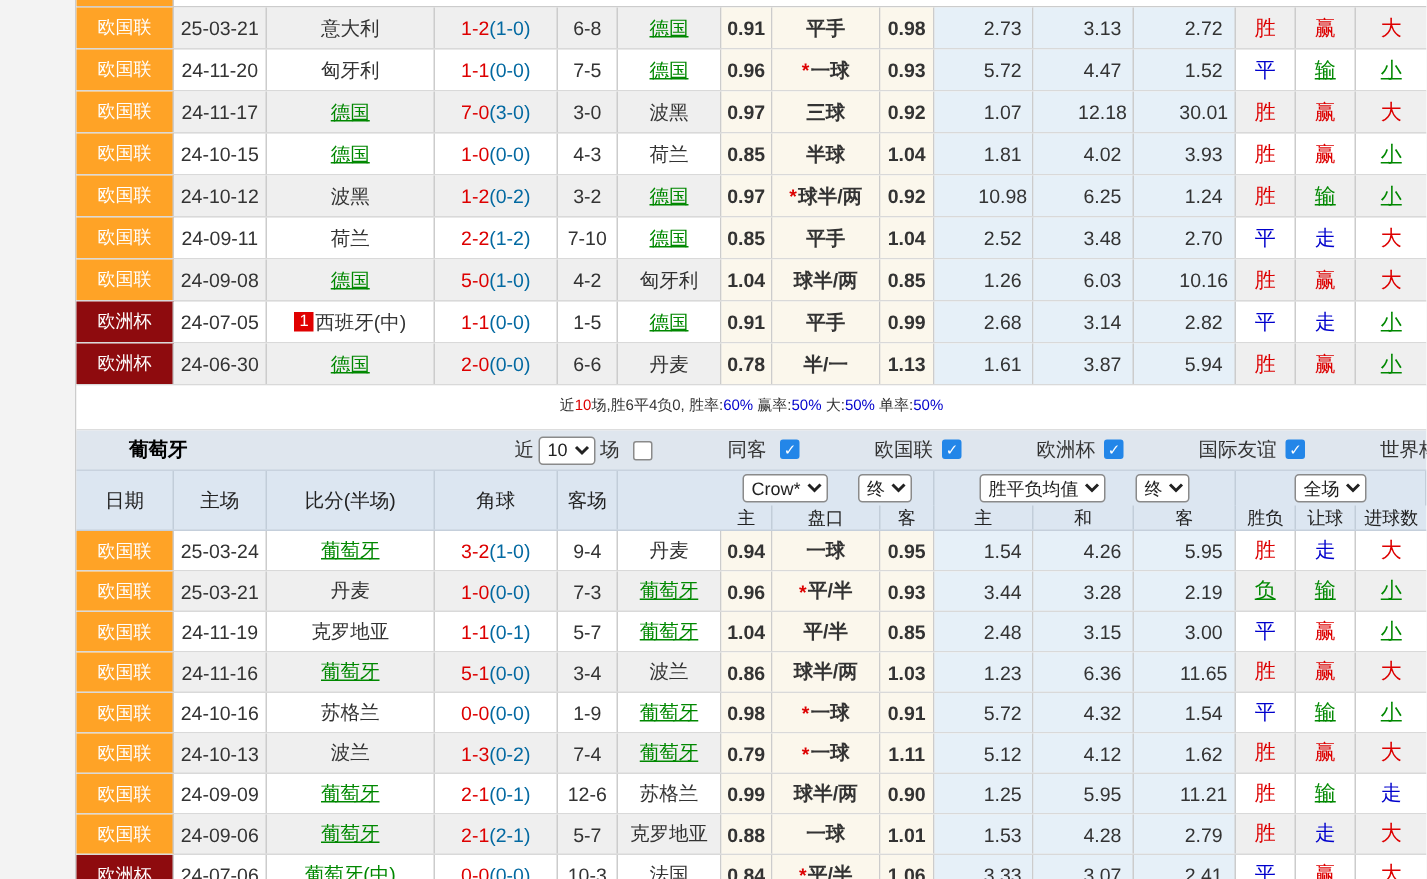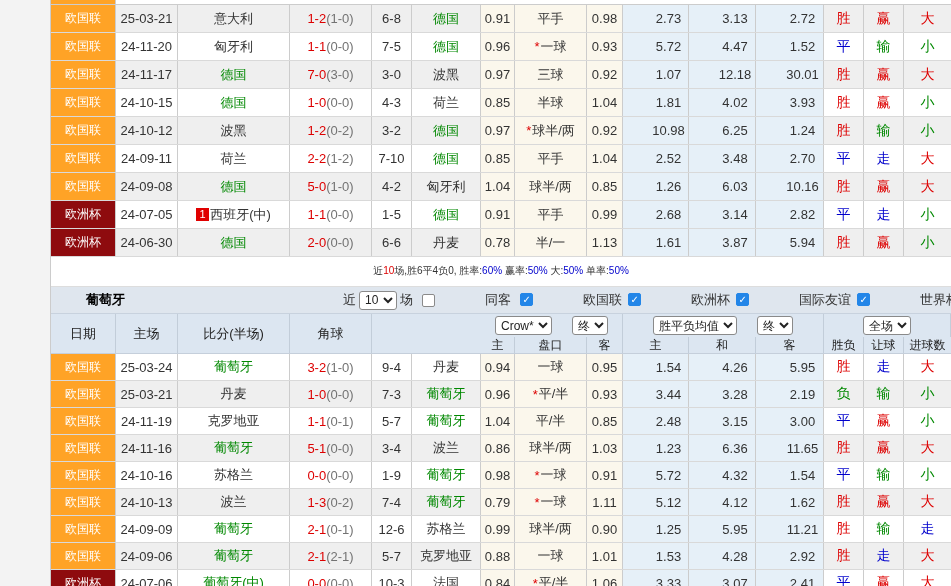--- a/index.html
+++ b/index.html
@@ -18,32 +18,32 @@
     align-items:stretch;
   }
   .row{height:28px;border-bottom:1px solid #d9d9d9;box-sizing:border-box;}
   .t2 .row{height:27px;}
   .row.alt{background:#efefef;}
   .cell{
     display:flex;align-items:center;justify-content:center;
     border-right:1px solid #ccc;overflow:hidden;white-space:nowrap;
   }
   .cell:last-child{border-right:none;}
-  .cell.cream{background:var(--bg-cream);}
+  .cell.cream{background:var(--bg-cream);font-weight:bold;}
   .cell.lblue{background:var(--bg-blue);padding-left:26px;}
   .cell.res{font-size:14px;}
   .league{color:#fff;font-size:12px;}
   .league.orange{background:var(--badge-orange);}
   .league.darkred{background:var(--badge-darkred);}
   .c-red{color:var(--red);}
   .c-blue{color:var(--blue);}
-  .c-green{color:var(--green);}
+  .c-green{color:var(--green);text-decoration:underline;}
   .c-dark{color:#333;}
   .score .ft{color:var(--red);}
-  .score .ht{color:#737373;}
+  .score .ht{color:#0369a1;}
   .star{color:var(--red);margin-right:1px;}
   .rank{
     display:inline-block;background:#e00000;color:#fff;
     width:13px;height:13px;line-height:13px;font-size:11px;text-align:center;margin-right:1px;
   }
   .sliver{height:5px;border-bottom:1px solid #ccc;box-sizing:border-box;background:#fff;}
   .sliver .cell{border-right:1px solid #ccc;}
   
   #summary-row{
     height:29px;line-height:28px;text-align:center;border-bottom:1px solid #ddd;
@@ -383,20 +383,21 @@
             <span>欧洲预选</span>
           </span></span>
     </div>
   </div>
 
   <div id="t2-head">
     <div class="hcell main">日期</div>
     <div class="hcell main">主场</div>
     <div class="hcell main">比分(半场)</div>
     <div class="hcell main">角球</div>
+    <div class="hcell main">客场</div>
     <div class="selgrp gc7-10">
       <select><option>Crow*</option></select>
       <select><option>终</option></select>
     </div>
     <div class="selgrp gc10-13">
       <select><option>胜平负均值</option></select>
       <select><option>终</option></select>
     </div>
     <div class="selgrp gc13-16">
       <select><option>全场</option></select>
@@ -628,21 +629,21 @@
     <div class="cell">
           <span class="team">克罗地亚</span>
         </div>
     <div class="cell cream h1">0.88</div>
     <div class="cell cream handicap">
           <span class="htext">一球</span>
         </div>
     <div class="cell cream h2">1.01</div>
     <div class="cell lblue o1">1.53</div>
     <div class="cell lblue o2">4.28</div>
-    <div class="cell lblue o3">2.92</div>
+    <div class="cell lblue o3">2.79</div>
     <div class="cell res r1 c-red">胜</div>
     <div class="cell res r2 c-blue">走</div>
     <div class="cell res r3 c-red">大</div>
   </div>
       <div class="row">
     <div class="cell league darkred">
           <span>欧洲杯</span>
         </div>
     <div class="cell">24-07-06</div>
     <div class="cell">

